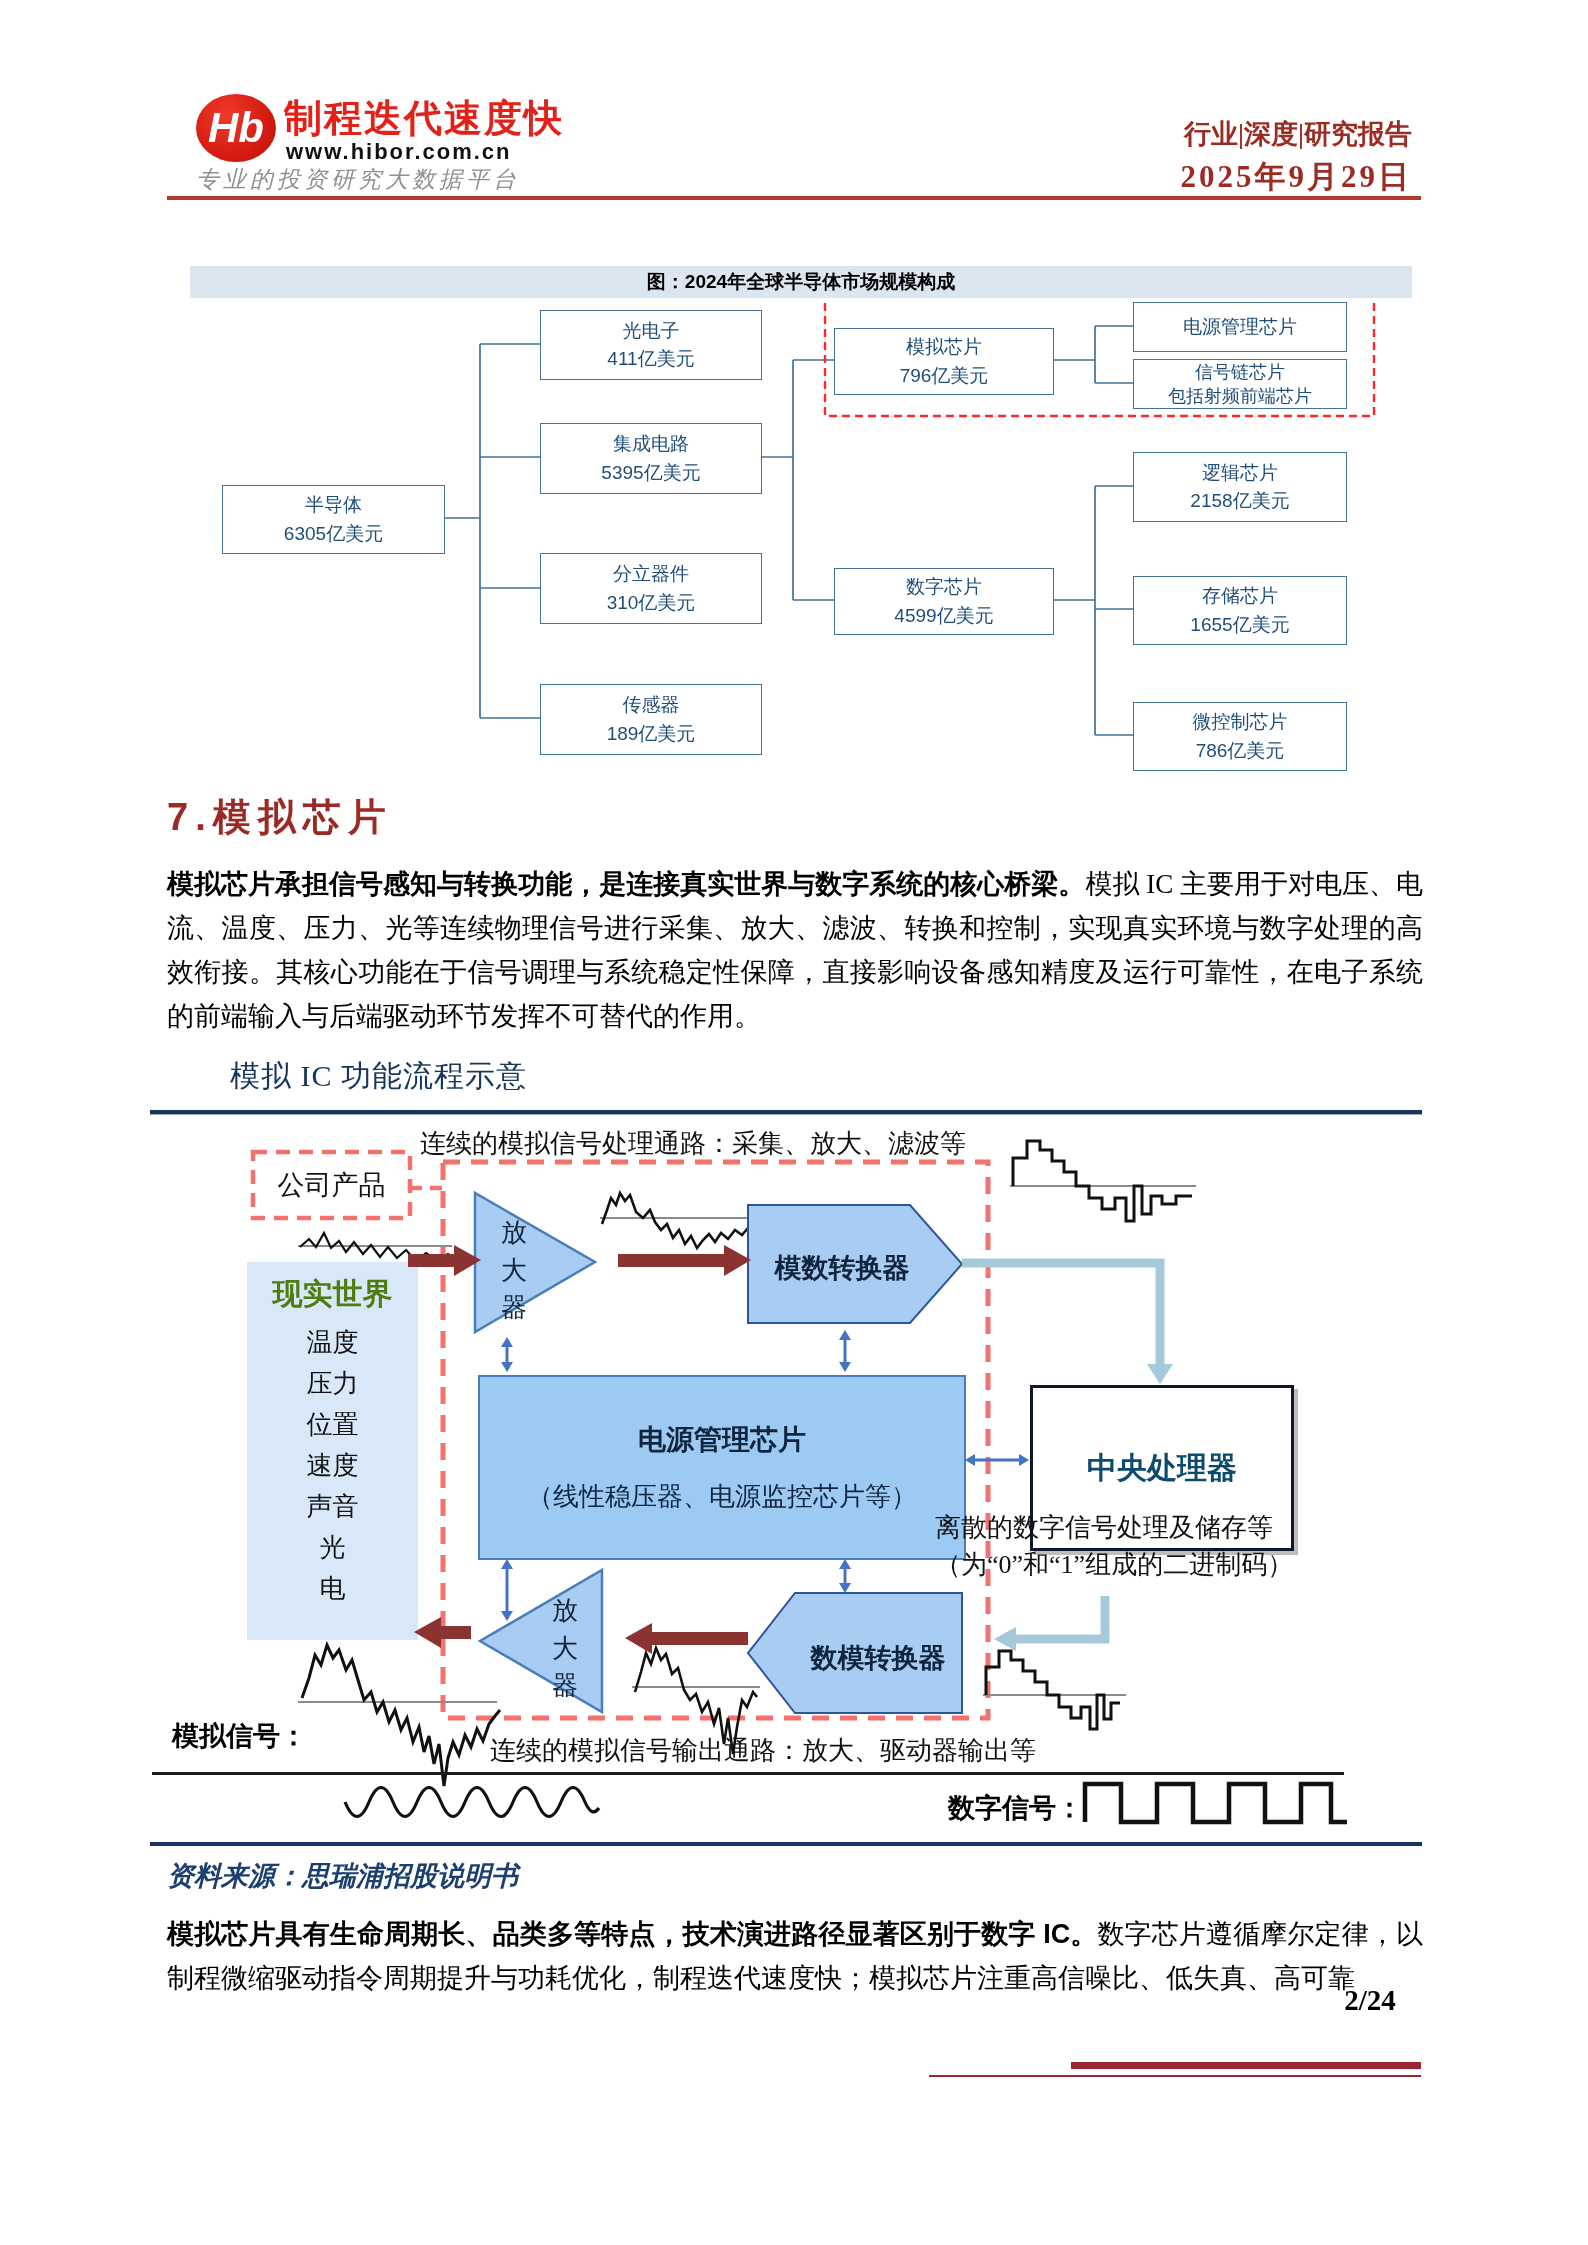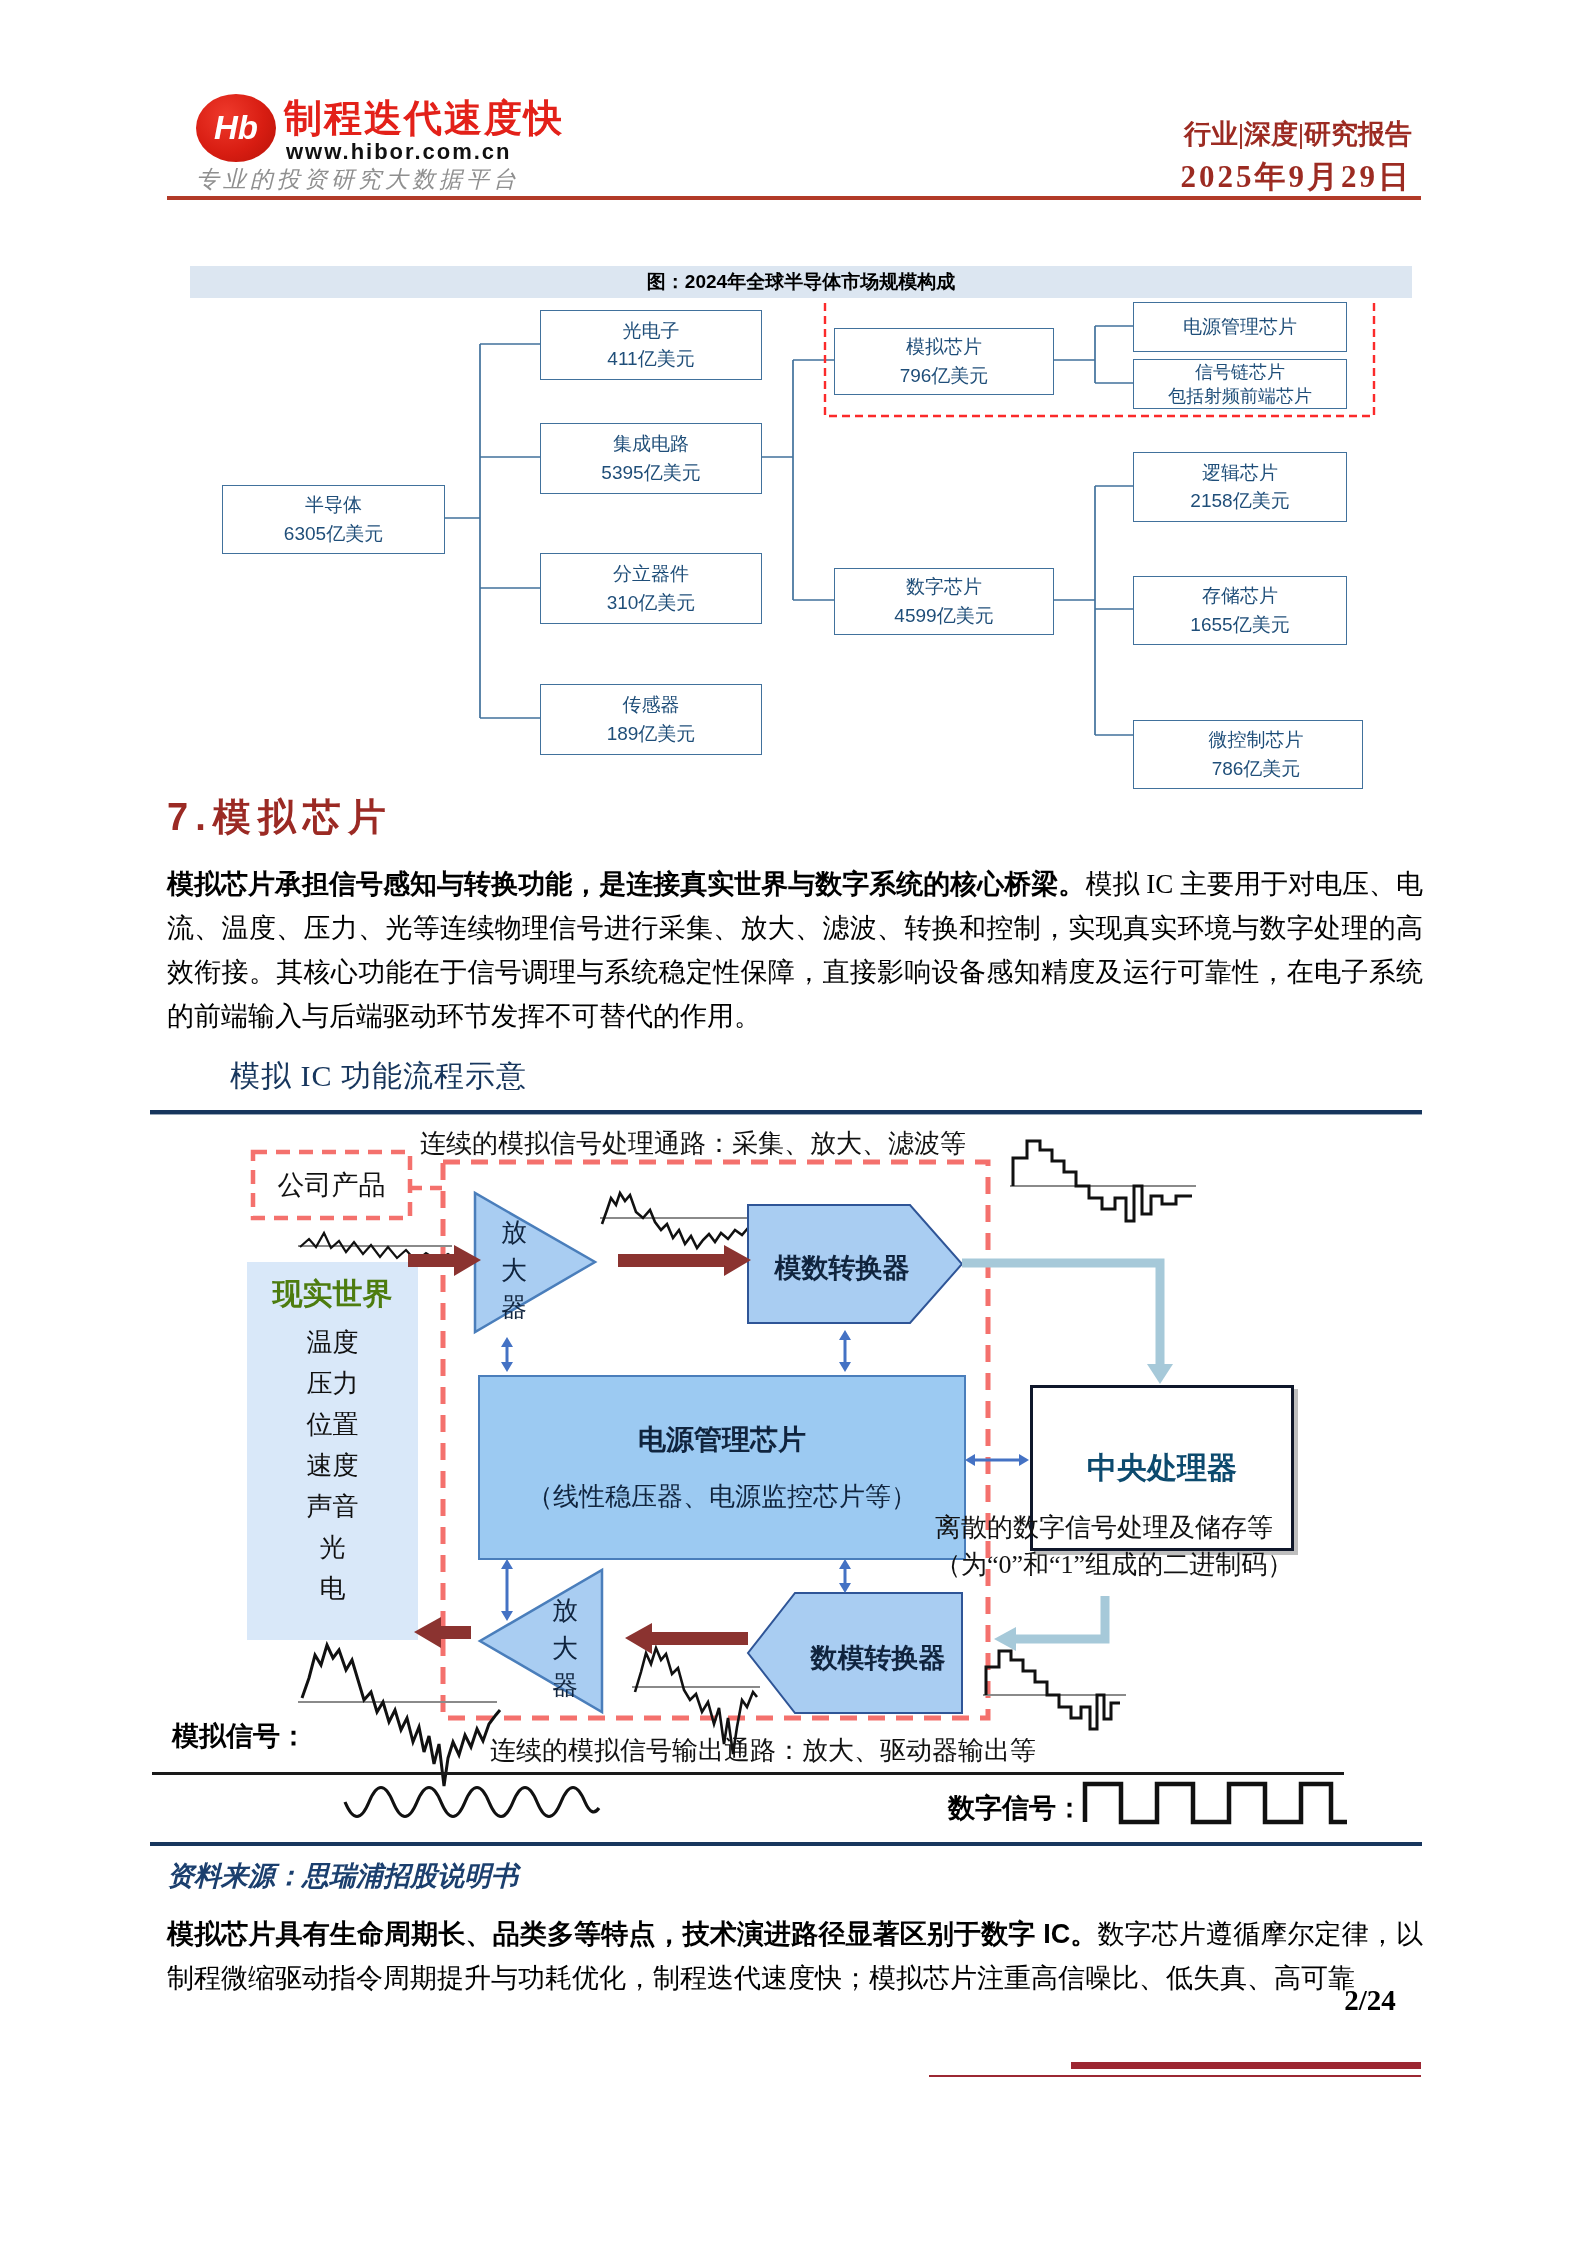--- a/index.html
+++ b/index.html
@@ -3,21 +3,21 @@
 <meta charset="utf-8">
 <style>
   html,body{margin:0;padding:0;}
   .page{position:relative;width:1588px;height:2245px;background:#ffffff;overflow:hidden;
         font-family:"Liberation Serif","DejaVu Serif",serif;color:#1a1a1a;}
   .abs{position:absolute;}
   .sans{font-family:"Liberation Sans","DejaVu Sans",sans-serif;}
   
   .logo-icon{left:196px;top:94px;width:80px;height:68px;border-radius:50%;
              background:radial-gradient(circle at 38% 32%, #ef3a2c 0%, #d81d12 55%, #b71208 100%);
-             color:#fff;font-style:italic;font-weight:bold;font-size:33px;
+             color:#fff;font-style:italic;font-weight:bold;font-size:42px;
              display:flex;align-items:center;justify-content:center;
              font-family:"Liberation Sans","DejaVu Sans",sans-serif;}
   .logo-brand{left:284px;top:93px;font-size:38px;font-weight:bold;color:#e32119;
               font-family:"Liberation Sans","DejaVu Sans",sans-serif;letter-spacing:2px;}
   .logo-url{left:286px;top:139px;font-size:22px;font-weight:bold;color:#111;
             font-family:"Liberation Sans","DejaVu Sans",sans-serif;letter-spacing:2px;}
   .logo-tagline{left:196px;top:164px;font-size:23px;color:#8f8f8f;font-style:italic;letter-spacing:4px;}
   .doc-type{left:960px;top:116px;width:452px;text-align:right;font-size:27px;font-weight:bold;color:#9c2b22;}
   .doc-date{left:960px;top:156px;width:452px;text-align:right;font-size:31px;font-weight:bold;color:#9c2b22;letter-spacing:3px;}
   .header-rule{left:167px;top:196px;width:1254px;height:4px;background:#b23a28;}
@@ -196,21 +196,21 @@
     <span>包括射频前端芯片</span>
   </div>
   <div class="abs tbox" style="left:1133px;top:452px;width:212px;height:68px;">
     <span>逻辑芯片</span>
     <span>2158亿美元</span>
   </div>
   <div class="abs tbox" style="left:1133px;top:576px;width:212px;height:67px;">
     <span>存储芯片</span>
     <span>1655亿美元</span>
   </div>
-  <div class="abs tbox" style="left:1133px;top:720px;width:212px;height:67px;padding-left:16px;">
+  <div class="abs tbox" style="left:1133px;top:702px;width:212px;height:67px;">
     <span>微控制芯片</span>
     <span>786亿美元</span>
   </div>
 
   <div class="abs sec-heading">7.模拟芯片</div>
   <div class="abs para">
     <b>模拟芯片承担信号感知与转换功能，是连接真实世界与数字系统的核心桥梁。</b><span>模拟 IC 主要用于对电压、电流、温度、压力、光等连续物理信号进行采集、放大、滤波、转换和控制，实现真实环境与数字处理的高效衔接。其核心功能在于信号调理与系统稳定性保障，直接影响设备感知精度及运行可靠性，在电子系统的前端输入与后端驱动环节发挥不可替代的作用。</span>
   </div>
 
   <div class="abs fig2-title">模拟 IC 功能流程示意</div>

